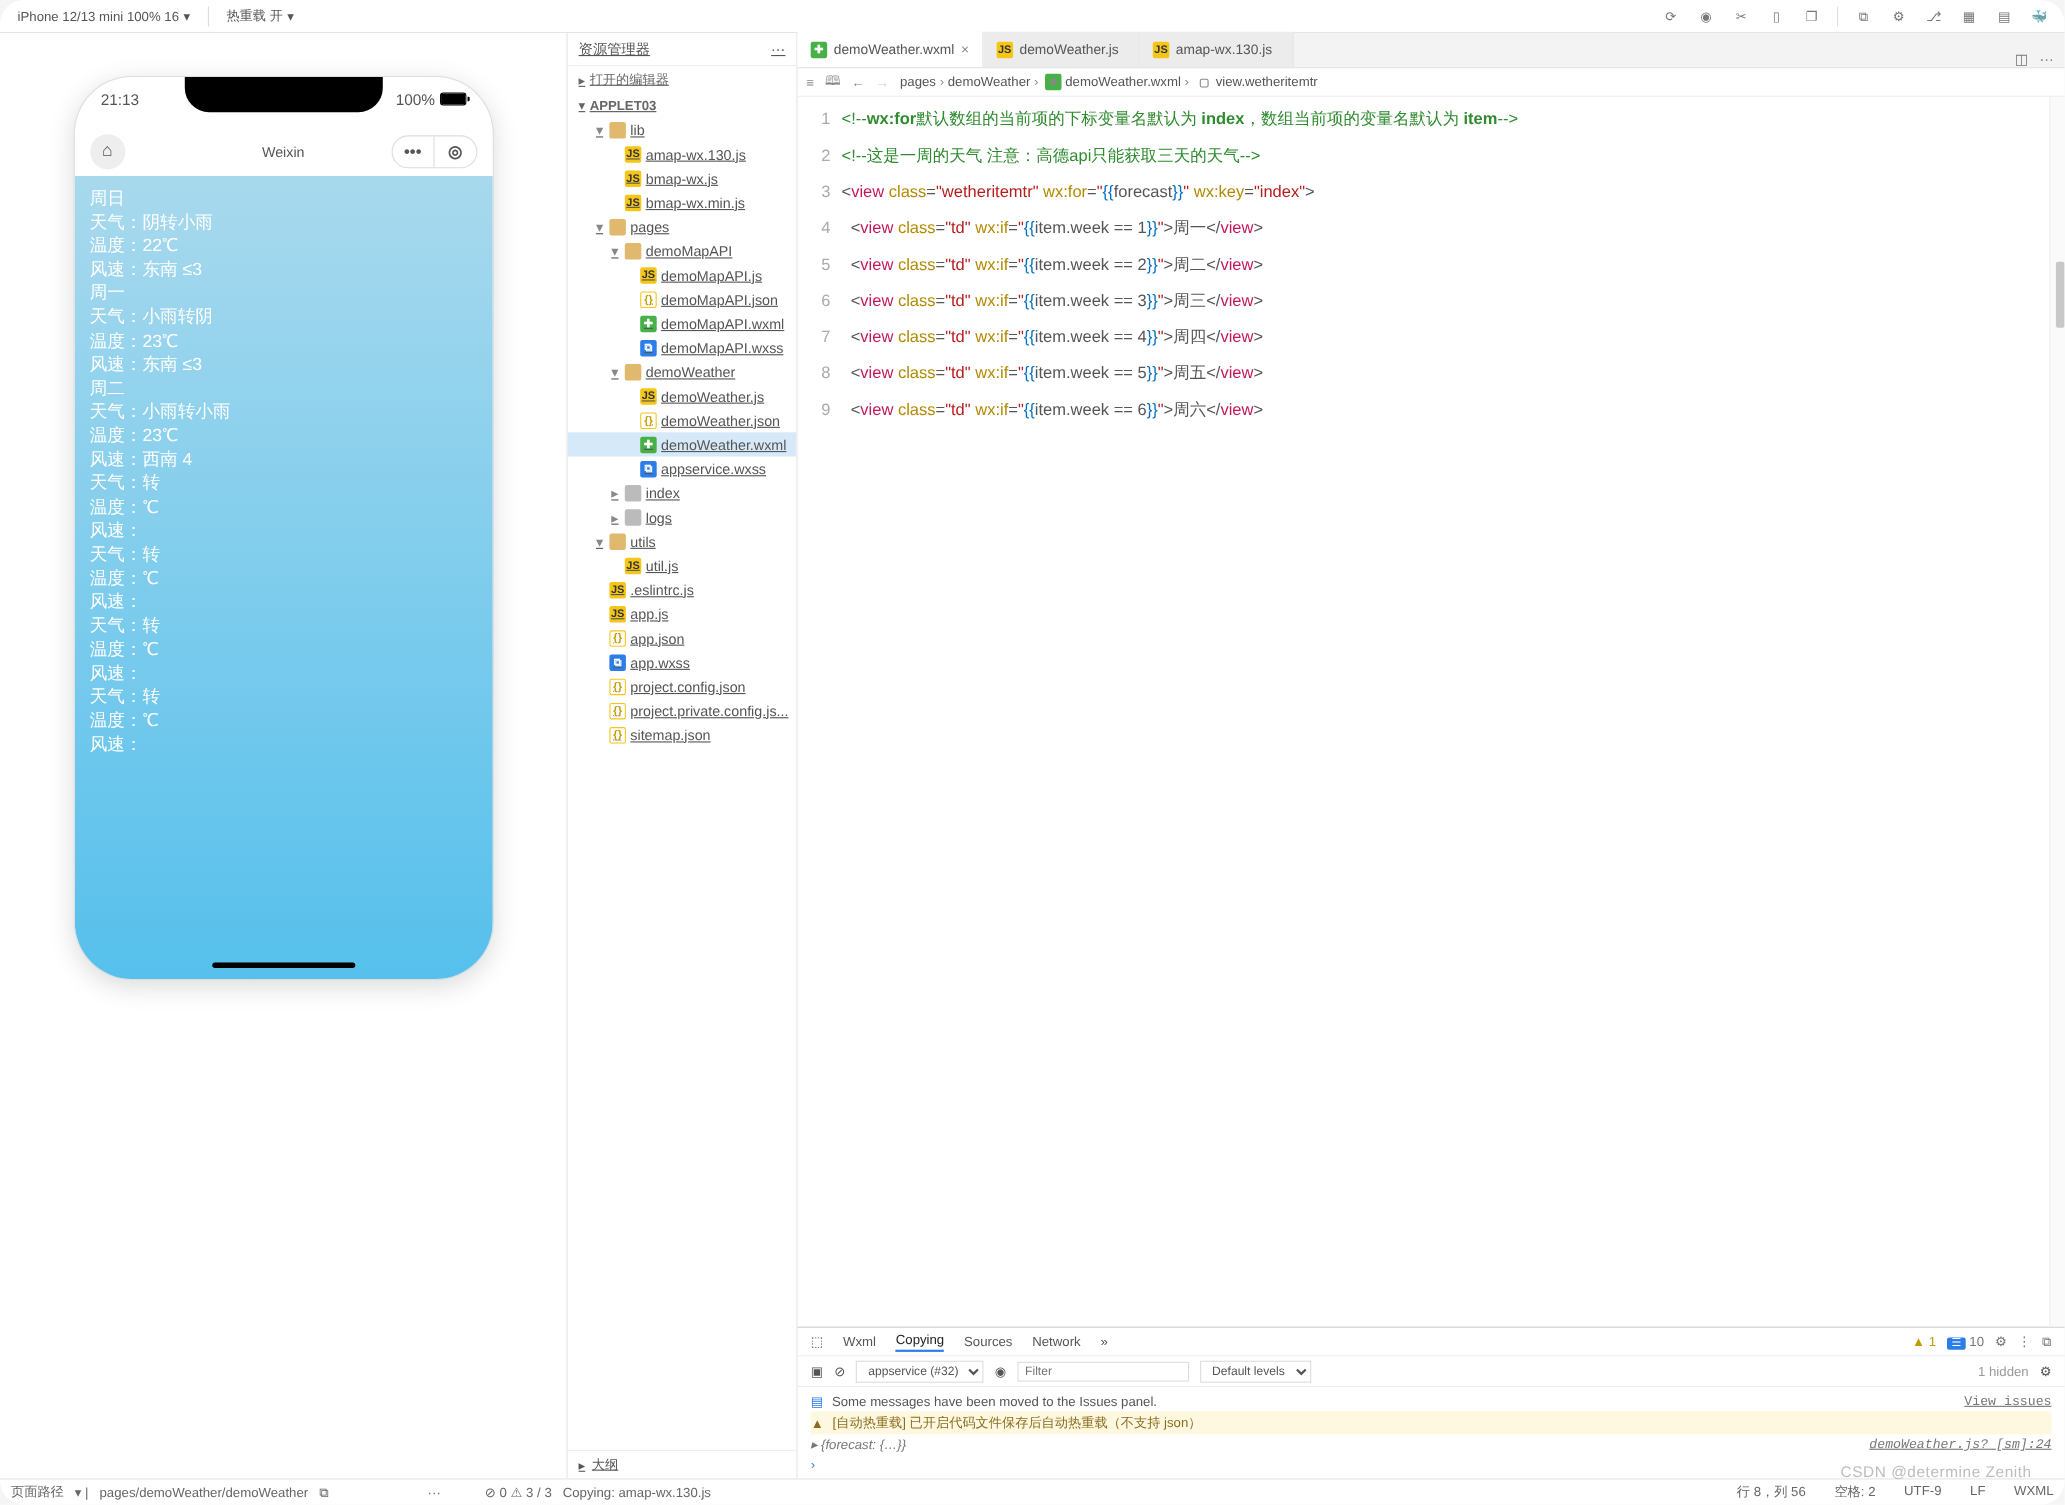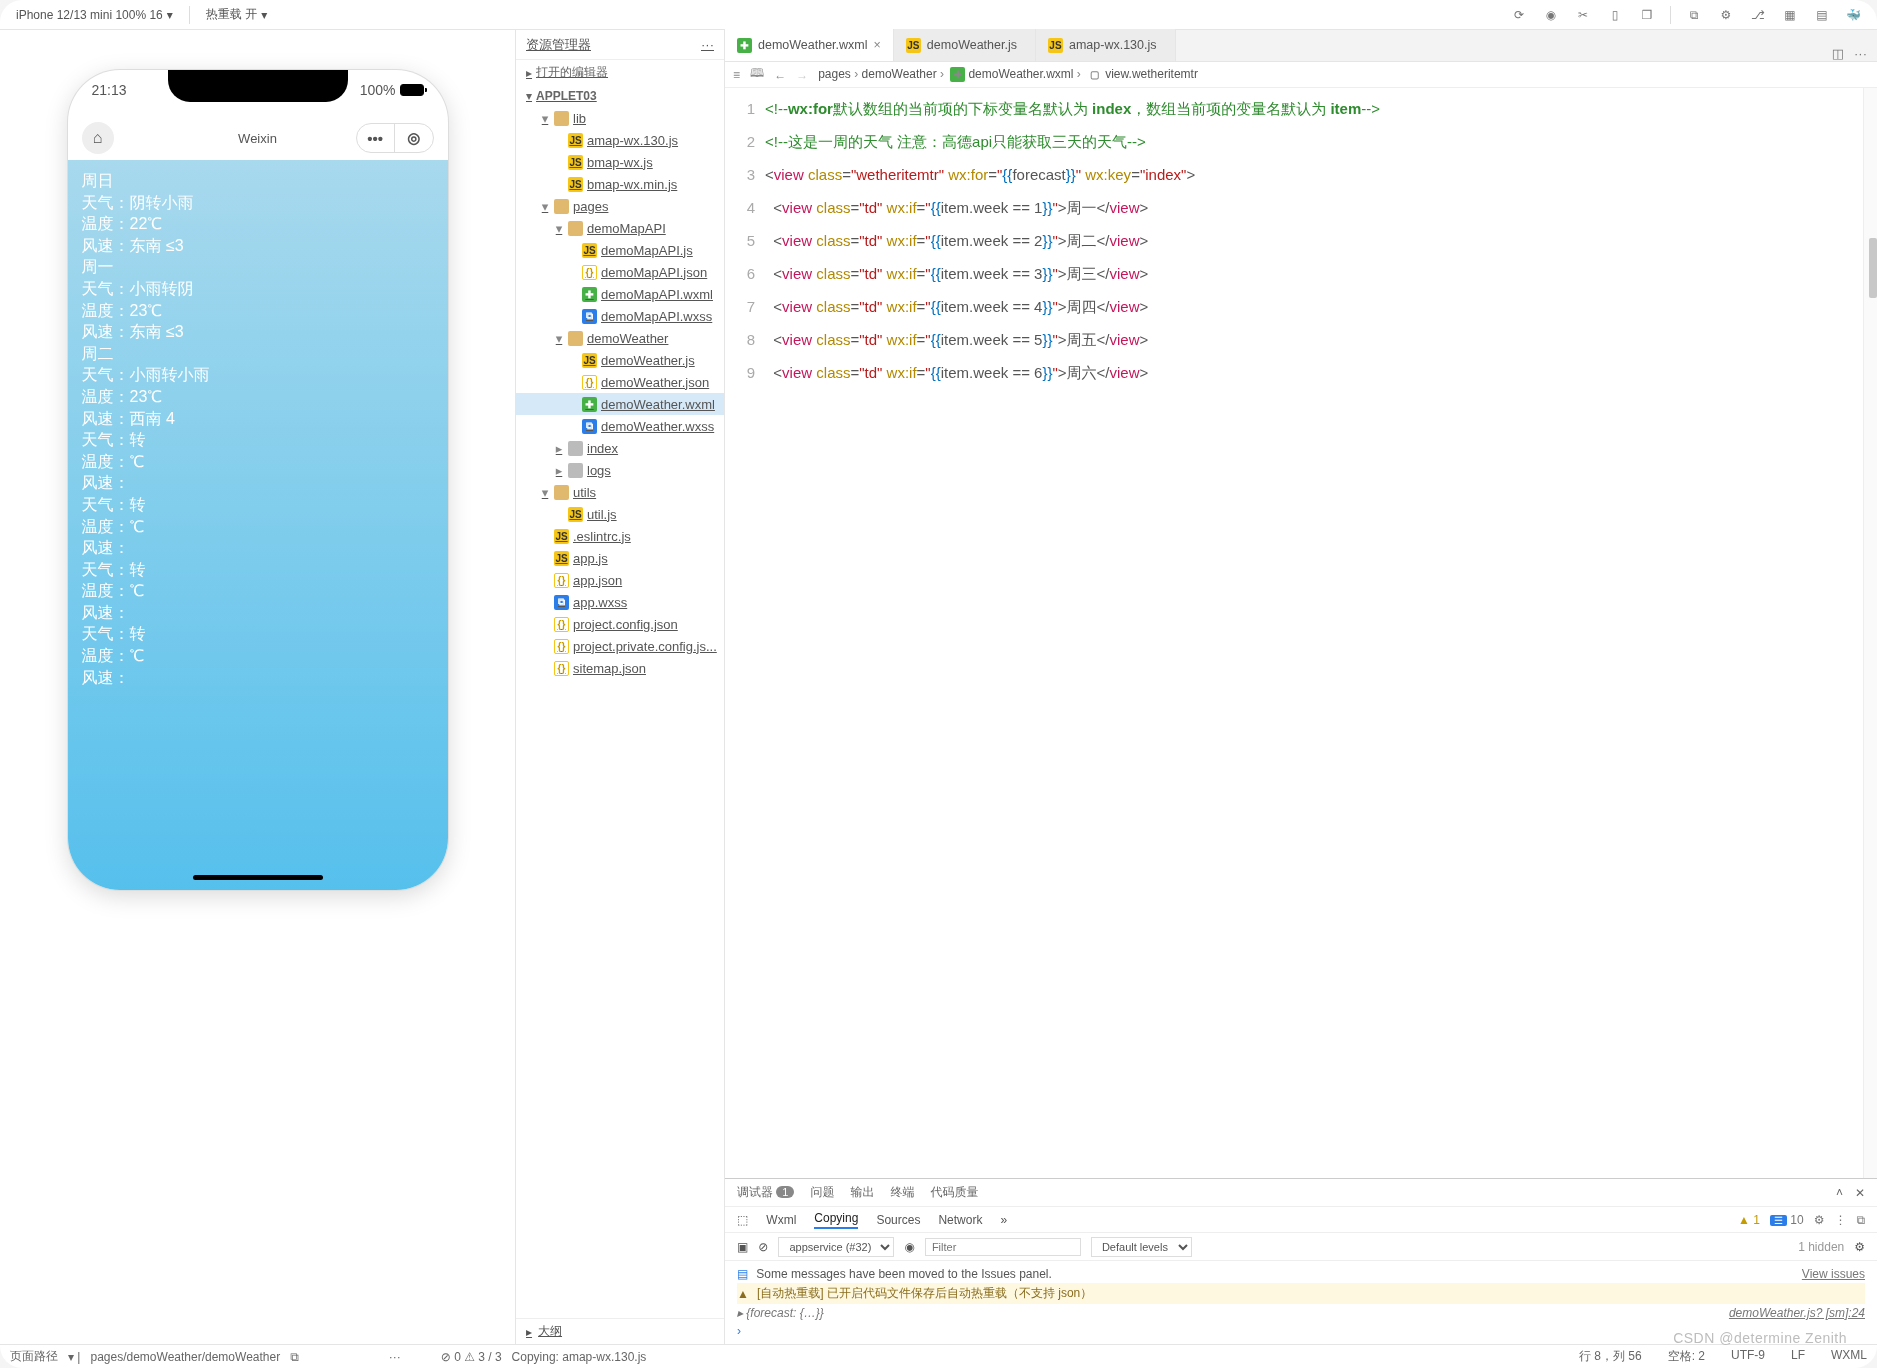--- a/index.html
+++ b/index.html
@@ -80,21 +80,21 @@
 .dbg-tabs2 .right { margin-left:auto; display:flex; gap:10px; align-items:center; color:#777; }
 .warn-b { color:#c49b00; }
 .info-b { background:#2b7de9; color:#fff; border-radius:2px; padding:0 4px; font-size:10px; }
 .dbg-filter { height:28px; display:flex; align-items:center; gap:10px; padding:0 12px; border-bottom:1px solid #eee; }
 .dbg-filter select,.dbg-filter input { border:1px solid #ddd; padding:2px 6px; font-size:11px; background:#fff; color:#555; }
 .dbg-filter input { flex:0 0 140px; }
 .dbg-body { padding:4px 12px; font-family:Consolas,Menlo,monospace; }
 .msg-row { display:flex; align-items:center; gap:8px; padding:2px 0; }
 .msg-row.issue { color:#555; }
 .msg-row.warn { background:#fff8e1; color:#8a6d1e; }
-.msg-row .lk { margin-left:auto; color:#777; text-decoration:underline; }
+.msg-row .lk { margin-left:auto; color:#777; text-decoration:underline;font-family:Liberation Mono, monospace; }
 .msg-row.log { color:#777; font-style:italic; }
 .prompt { color:#2b7de9; }
 
 
 .sb { height:24px; border-top:1px solid #e5e5e5; display:flex; align-items:center; padding:0 10px; font-size:12px; color:#666; gap:10px; }
 .sb .r { margin-left:auto; display:flex; gap:26px; }
 
 .watermark { position:absolute; right:30px; bottom:22px; color:#bdbdbd; font-size:14px; letter-spacing:.5px; pointer-events:none; }
 </style>
 </head>
@@ -247,21 +247,21 @@
             <span>demoWeather.json</span>
           </div>
           <div class="tree-row sel" style="padding-left: 52px;">
             <span class="tw"></span>
             <span class="fi wxml">✚</span>
             <span>demoWeather.wxml</span>
           </div>
           <div class="tree-row" style="padding-left: 52px;">
             <span class="tw"></span>
             <span class="fi wxss">⧉</span>
-            <span>demoWeather.wxss</span>
+            <span>appservice.wxss</span>
           </div>
           <div class="tree-row" style="padding-left: 38px;">
             <span class="tw">▸</span>
             <span class="fi foldg"></span>
             <span>index</span>
           </div>
           <div class="tree-row" style="padding-left: 38px;">
             <span class="tw">▸</span>
             <span class="fi foldg"></span>
             <span>logs</span>
@@ -356,31 +356,20 @@
             <div>8</div>
             <div>9</div>
           </div>
         <div class="code" id="code"><div><span class="c-cm">&lt;!--<b>wx:for</b>默认数组的当前项的下标变量名默认为 <b>index</b>，数组当前项的变量名默认为 <b>item</b>--&gt;</span></div><div><span class="c-cm">&lt;!--这是一周的天气 注意：高德api只能获取三天的天气--&gt;</span></div><div>&lt;<span class="c-tag">view</span> <span class="c-attr">class</span>=<span class="c-str">"wetheritemtr"</span> <span class="c-attr">wx:for</span>=<span class="c-str">"</span><span class="c-br">{{</span>forecast<span class="c-br">}}</span><span class="c-str">"</span> <span class="c-attr">wx:key</span>=<span class="c-str">"index"</span>&gt;</div><div>  &lt;<span class="c-tag">view</span> <span class="c-attr">class</span>=<span class="c-str">"td"</span> <span class="c-attr">wx:if</span>=<span class="c-str">"</span><span class="c-br">{{</span>item.week == 1<span class="c-br">}}</span><span class="c-str">"</span>&gt;周一&lt;/<span class="c-tag">view</span>&gt;</div><div>  &lt;<span class="c-tag">view</span> <span class="c-attr">class</span>=<span class="c-str">"td"</span> <span class="c-attr">wx:if</span>=<span class="c-str">"</span><span class="c-br">{{</span>item.week == 2<span class="c-br">}}</span><span class="c-str">"</span>&gt;周二&lt;/<span class="c-tag">view</span>&gt;</div><div>  &lt;<span class="c-tag">view</span> <span class="c-attr">class</span>=<span class="c-str">"td"</span> <span class="c-attr">wx:if</span>=<span class="c-str">"</span><span class="c-br">{{</span>item.week == 3<span class="c-br">}}</span><span class="c-str">"</span>&gt;周三&lt;/<span class="c-tag">view</span>&gt;</div><div>  &lt;<span class="c-tag">view</span> <span class="c-attr">class</span>=<span class="c-str">"td"</span> <span class="c-attr">wx:if</span>=<span class="c-str">"</span><span class="c-br">{{</span>item.week == 4<span class="c-br">}}</span><span class="c-str">"</span>&gt;周四&lt;/<span class="c-tag">view</span>&gt;</div><div>  &lt;<span class="c-tag">view</span> <span class="c-attr">class</span>=<span class="c-str">"td"</span> <span class="c-attr">wx:if</span>=<span class="c-str">"</span><span class="c-br">{{</span>item.week == 5<span class="c-br">}}</span><span class="c-str">"</span>&gt;周五&lt;/<span class="c-tag">view</span>&gt;</div><div>  &lt;<span class="c-tag">view</span> <span class="c-attr">class</span>=<span class="c-str">"td"</span> <span class="c-attr">wx:if</span>=<span class="c-str">"</span><span class="c-br">{{</span>item.week == 6<span class="c-br">}}</span><span class="c-str">"</span>&gt;周六&lt;/<span class="c-tag">view</span>&gt;</div></div>
         <div class="minimap">
             <i></i>
           </div>
       </div>
 
       <div class="dbg">
-        <div class="dbg-tabs1">
-          <span><span>调试器</span> <span class="badge">1</span></span>
-          <span>问题</span>
-          <span>输出</span>
-          <span>终端</span>
-          <span>代码质量</span>
-          <span class="right">
-            <span>˄</span>
-            <span>✕</span>
-          </span>
-        </div>
         <div class="dbg-tabs2">
           <span>⬚</span>
           <span>Wxml</span>
           <span class="act">Copying</span>
           <span>Sources</span>
           <span>Network</span>
           <span>»</span>
           <span class="right">
             <span class="warn-b">▲ <span>1</span></span>
             <span><span class="info-b">☰</span> <span>10</span></span>

